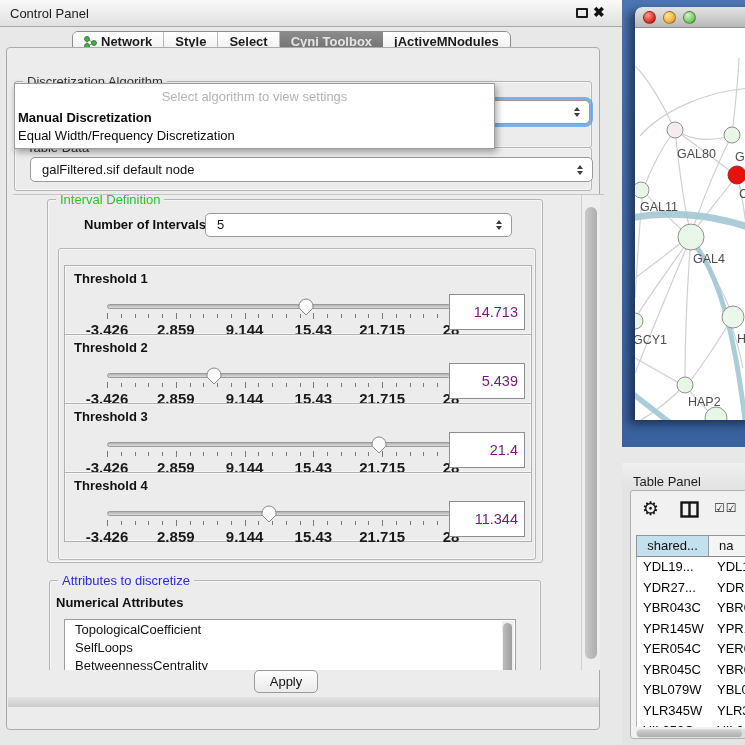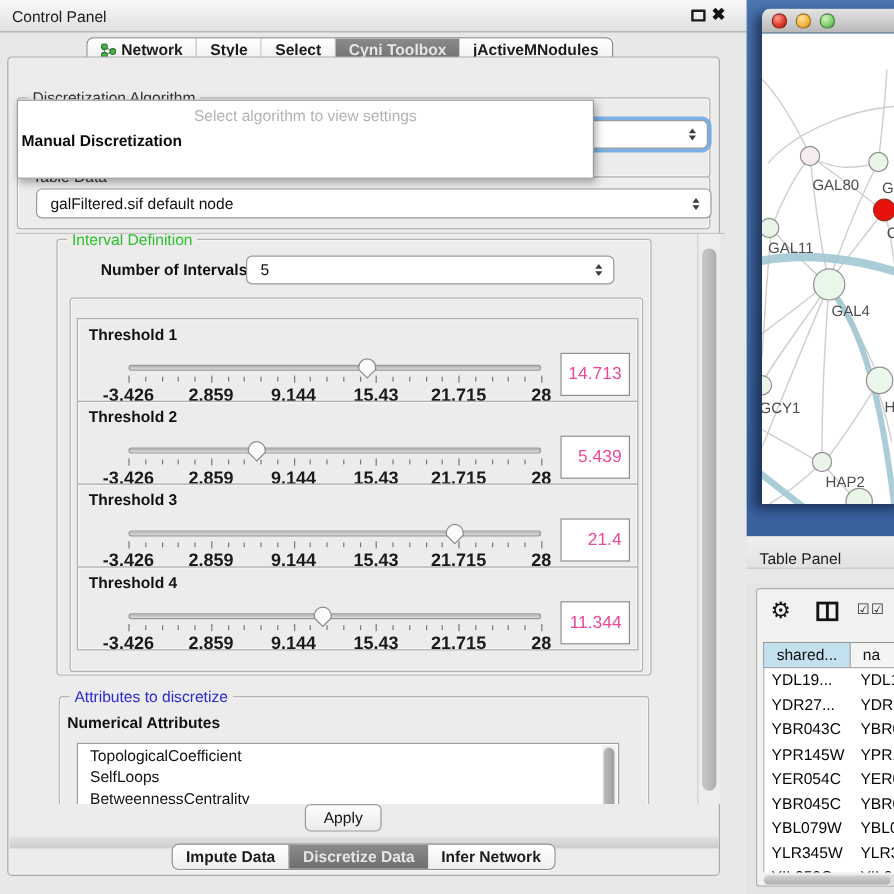--- a/index.html
+++ b/index.html
@@ -74,22 +74,22 @@
   .tp-label { position:absolute; left:9px; top:5px; font-size:13px; font-weight:bold; color:#111; }
   .slider-zone { position:absolute; left:42px; top:34px; width:344px; height:34px; }
   .track { position:absolute; left:0; right:0; top:4px; height:5px; border-radius:3px;
     background:linear-gradient(#b2b2b2,#dcdcdc); border:1px solid #9a9a9a; }
   .tick { position:absolute; width:1px; background:#787878; }
   .tick.major { top:13px; height:6px; }
   .tick.minor { top:14px; height:4px; }
   .tick-label { position:absolute; top:21px; transform:translateX(-50%);
     font-size:15px; font-weight:bold; color:#1a1a1a; white-space:nowrap; }
   .thumb-pt { position:absolute; top:-4px; transform:translateX(-50%); }
-  .val { position:absolute; right:6px; top:28px; width:58px; height:36px; background:#fff;
-    border:1px solid #8d8d8d; font-size:14.5px; color:#ec4899; line-height:34px;
+  .val { position:absolute; right:6px; top:28px; width:76px; height:36px; background:#fff;
+    border:1px solid #8d8d8d; font-size:14.5px; color:#701a75; line-height:34px;
     text-align:right; padding-right:6px; }
 
   .g-attr { left:36px; top:385px; width:492px; height:150px; }
   .attr-sub { position:absolute; left:6px; top:14px; font-size:13px; font-weight:bold; color:#111; }
   .listbox { position:absolute; left:14px; top:38px; width:452px; height:130px;
     background:#fff; border:1px solid #9e9e9e; overflow:hidden; }
   .list-item { font-size:13px; color:#111; padding:1.5px 0 1.5px 10px; }
   .listbox .lb-scroll { position:absolute; right:1px; top:1px; width:12px; bottom:1px; background:#efefef; }
   .listbox .lb-thumb { position:absolute; right:2px; top:2px; width:9px; height:124px;
     background:linear-gradient(90deg,#bdbdbd,#9e9e9e); border-radius:5px; }
@@ -107,21 +107,21 @@
   .mac-window { position:absolute; left:13px; top:7px; width:120px; height:413px;
     border-radius:7px 0 0 0; box-shadow:-6px 4px 10px rgba(0,0,20,.5); overflow:hidden; }
   .mw-title { position:absolute; left:0; top:0; right:0; height:21px;
     background:linear-gradient(#e4e4e4,#b9b9b9); border-bottom:1px solid #8f8f8f; border-radius:7px 0 0 0; }
   .light { position:absolute; top:4px; width:13px; height:13px; border-radius:50%; border:1px solid rgba(0,0,0,.35); }
   .l-red { left:8px;  background:radial-gradient(circle at 35% 30%, #ff9a90, #dd352a 60%, #a51208); }
   .l-yel { left:28px; background:radial-gradient(circle at 35% 30%, #ffe49a, #f2b33c 60%, #c07d10); }
   .l-grn { left:48px; background:radial-gradient(circle at 35% 30%, #d2f5c0, #7ccb6a 60%, #3d9331); }
   .mw-canvas { position:absolute; left:0; top:21px; right:0; bottom:0; background:#fff; overflow:hidden; }
 
-  .tp-header { position:absolute; left:0; top:447px; width:123px; height:27px;
+  .tp-header { position:absolute; left:0; top:463px; width:123px; height:27px;
     background:linear-gradient(#efefef,#e2e2e2); border-bottom:1px solid #c9c9c9; }
   .tp-header span { position:absolute; left:11px; top:11px; font-size:13px; color:#1c1c1c; }
   .tp-body { position:absolute; left:0; top:486px; width:123px; height:259px; background:#e4e4e4; }
   .tp-card { position:absolute; left:8px; top:4px; width:130px; height:249px;
     background:#f1f1f1; border:1px solid #b2b2b2; border-radius:3px; }
   .gear { position:absolute; left:11px; top:6px; font-size:19px; color:#141414; }
   .colicon { position:absolute; left:49px; top:10px; }
   .checks { position:absolute; left:83px; top:10px; font-size:12px; color:#2a2a2a; letter-spacing:1px; }
 
   .ttable { position:absolute; left:5px; top:44px; width:130px; }
@@ -184,20 +184,21 @@
     <div class="abs combo algo-combo">
       <div class="spin">
           <b class="u"></b>
           <b class="d"></b>
         </div>
     </div>
 
     <div class="abs popup">
       <div class="popup-placeholder">Select algorithm to view settings</div>
       <div class="popup-item b">Manual Discretization</div>
+      <div class="popup-item n">Equal Width/Frequency Discretization</div>
     </div>
 
     <div class="group g-td">
       <div class="group-title">Table Data</div>
       <div class="combo td-combo">
         <span>galFiltered.sif default node</span>
         <div class="spin">
             <b class="u"></b>
             <b class="d"></b>
           </div>
@@ -409,31 +410,20 @@
       </div>
       <div class="vscroll">
           <div class="thumb"></div>
         </div>
     </div>
 
     <div class="abs apply-row-strip"></div>
     <div class="abs apply-btn">Apply</div>
   </div>
 
-  <div class="abs seg-bar" id="bottom-tabs">
-    <div class="seg">
-        <span>Impute Data</span>
-      </div>
-    <div class="seg sel">
-        <span>Discretize Data</span>
-      </div>
-    <div class="seg">
-        <span>Infer Network</span>
-      </div>
-  </div>
 
   <div class="abs right">
     <div class="desktop"></div>
 
     <div class="mac-window">
       <div class="mw-title">
         <div class="light l-red"></div>
         <div class="light l-yel"></div>
         <div class="light l-grn"></div>
       </div>

